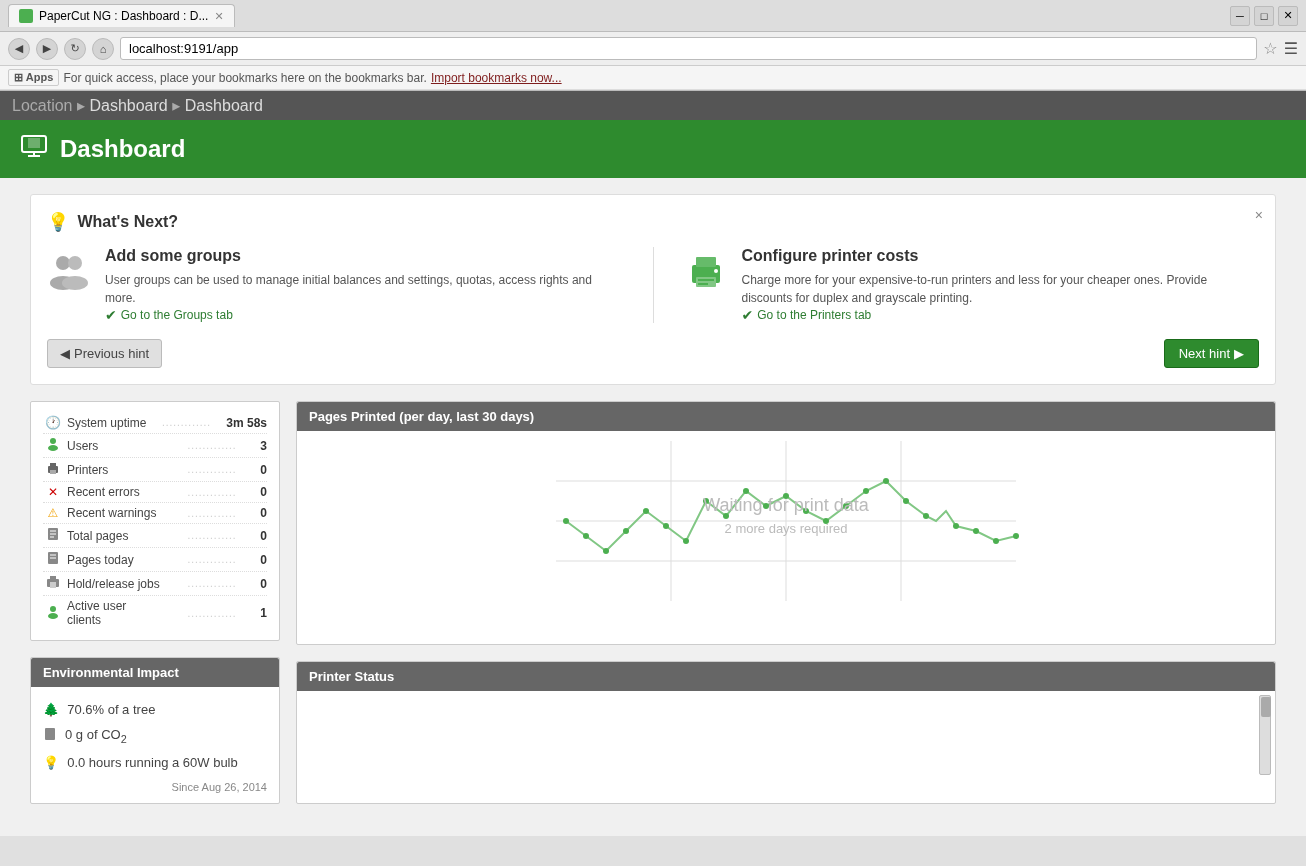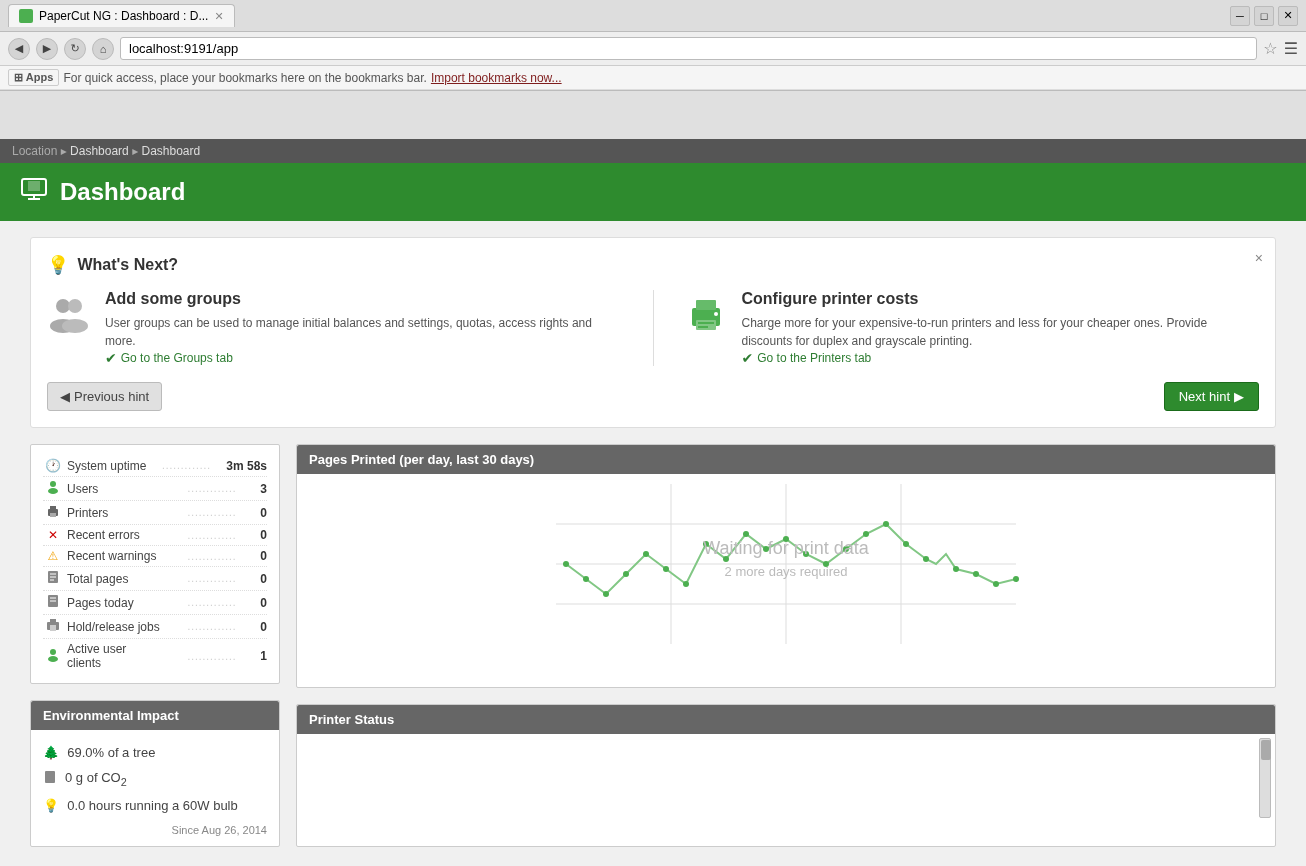--- a/index.html
+++ b/index.html
@@ -15,21 +15,21 @@
     .browser-btn { background: #d4d4d4; border: 1px solid #bbb; border-radius: 50%; width: 22px; height: 22px; display: flex; align-items: center; justify-content: center; cursor: pointer; font-size: 11px; color: #444; }
     .browser-btn:disabled { opacity: 0.4; }
     .address-bar { flex: 1; border: 1px solid #bbb; border-radius: 3px; padding: 3px 8px; font-size: 13px; background: white; }
     .star-btn { color: #888; font-size: 16px; cursor: pointer; }
     .menu-btn { color: #555; font-size: 16px; cursor: pointer; }
     .bookmarks-bar { padding: 3px 8px; font-size: 12px; color: #555; background: #f5f5f5; border-bottom: 1px solid #ddd; display: flex; align-items: center; gap: 4px; }
     .apps-btn { font-size: 11px; font-weight: bold; color: #555; border: 1px solid #ccc; padding: 1px 5px; border-radius: 2px; }
 
     
     .app-container { background: #f0f0f0; min-height: 660px; }
-    .breadcrumb-bar { background: #555; color: #ddd; padding: 5px 12px; font-size: 12px; margin-top: 48px; }
+    .breadcrumb-bar { background: #555; color: #ddd; padding: 5px 12px; font-size: 16px; }
     .breadcrumb-bar span { color: #aaa; }
     .page-header { background: #2e8b2e; padding: 12px 20px; display: flex; align-items: center; gap: 12px; }
     .page-header-icon { color: white; font-size: 22px; }
     .page-header h1 { color: white; font-size: 24px; font-weight: bold; }
 
     
     .main-content { padding: 16px 30px; }
 
     
     .whats-next { background: white; border: 1px solid #ddd; border-radius: 3px; margin-bottom: 16px; padding: 16px; position: relative; }
@@ -313,21 +313,21 @@
 
             </div>
           </div>
         </div>
 
         <div class="panel">
           <div class="panel-header">Environmental Impact</div>
           <div class="panel-body">
             <div class="env-item">
               <span>🌲</span>
-              <span>69.0% of a tree</span>
+              <span>70.6% of a tree</span>
             </div>
             <div class="env-item">
               <span>
                 <svg width="14" height="14" viewBox="0 0 14 14" fill="#888">
                     <rect x="2" y="1" width="10" height="12" rx="1"></rect>
                   </svg>
               </span>
               <span>0 g of CO<sub>2</sub></span>
             </div>
             <div class="env-item">

